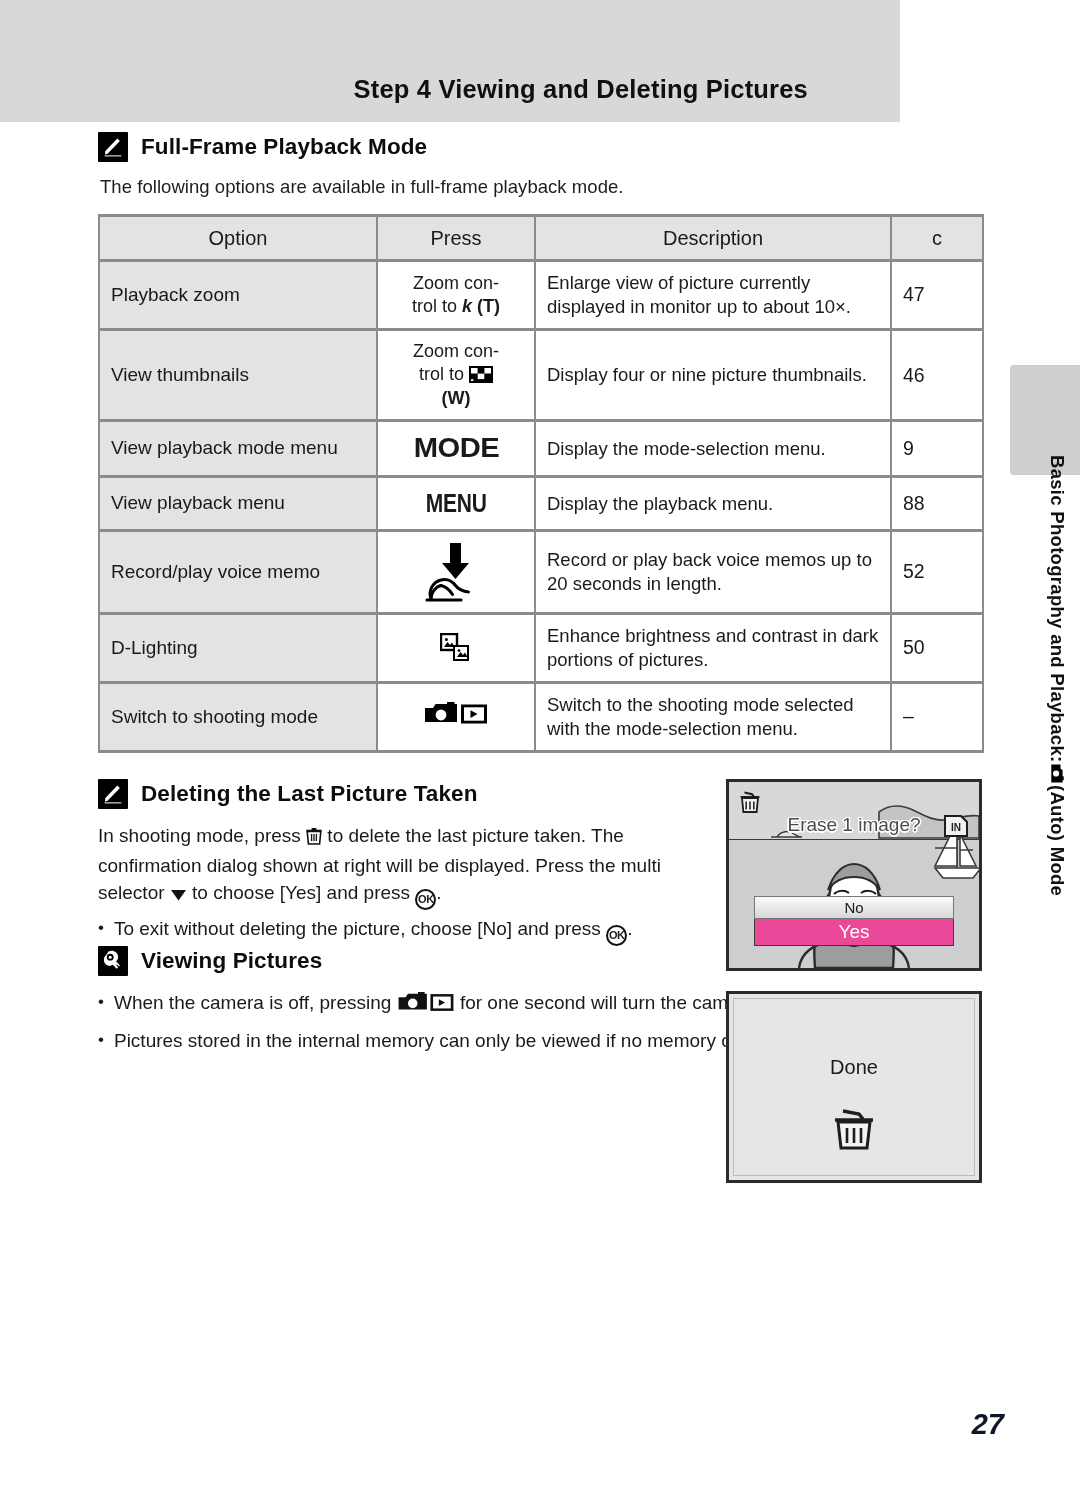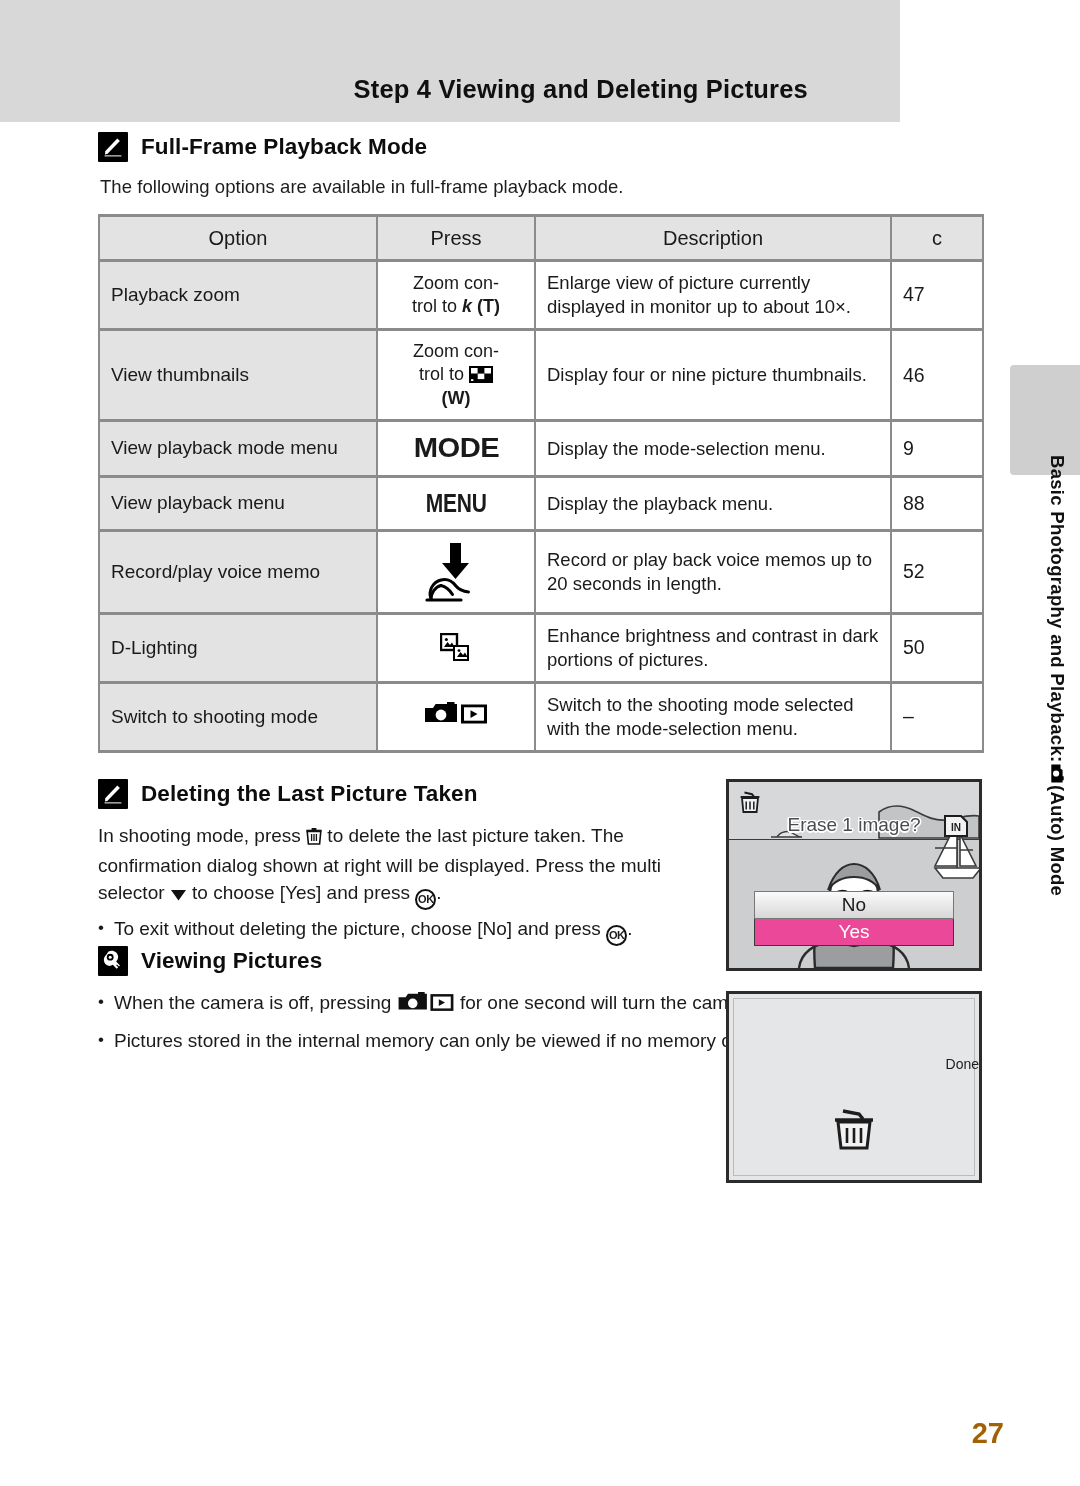--- a/index.html
+++ b/index.html
@@ -227,41 +227,42 @@
     padding: 0;
   }
   .lcd-inner-border {
     position: absolute;
     left: 4px; top: 4px; right: 4px; bottom: 4px;
     border: 1.5px solid #b9bbbd;
   }
   .done-text {
     position: absolute;
     left: 0; right: 0; top: 62px;
-    text-align: right;
-    font-size: 14px;
+    text-align: center;
+    font-size: 20px;
     color: #1c1c1c;
   }
   .done-trash {
     position: absolute;
     left: 0; right: 0; top: 112px;
     text-align: center;
   }
 
   
   .view-sec { }
   .view-list { font-size: 19px; line-height: 1.42; color: #1a1a1a; }
 
   
   .page-num {
     position: absolute;
-    right: 76px; bottom: 36px;
+    right: 76px; bottom: 45px;
     font-size: 29px;
     font-weight: 600;
-    color: #a16207;
+    font-style: italic;
+    color: #0f172a;
   }
 </style>
 </head>
 <body>
 
 <div class="header-band">
   <div class="header-title">Step 4 Viewing and Deleting Pictures</div>
 </div>
 
 <div class="side-tab"></div>
@@ -514,21 +515,21 @@
           </svg>
         </span>
 
         <div style="position:absolute;left:0;right:0;top:32px;text-align:center;
                     font-size:19px;color:#4a4c4e;font-weight:400;
                     text-shadow: -1.5px 0 #fff, 1.5px 0 #fff, 0 -1.5px #fff, 0 1.5px #fff,
                                  -1.2px -1.2px #fff, 1.2px 1.2px #fff, 1.2px -1.2px #fff, -1.2px 1.2px #fff;">Erase 1 image?</div>
 
         <div style="position:absolute;left:25px;right:25px;bottom:22px;">
           <div style="background:linear-gradient(#fbfbfb,#d7d7d7);border:1px solid #777;
-                      text-align:center;font-size:19px;color:#1a1a1a;padding:2px 12px;">No</div>
+                      text-align:center;font-size:15px;color:#1a1a1a;padding:2px 12px;">No</div>
           <div style="background:#ec4899;border:1px solid #3a3a3a;border-top:none;
                       text-align:center;font-size:19px;color:#ffffff;padding:2px 0;">Yes</div>
         </div>
       </div>
 
       <div class="lcd lcd-2">
         <div class="lcd-inner-border"></div>
         <div class="done-text">Done</div>
         <div class="done-trash">
           <svg width="44" height="46" viewBox="0 0 44 46" aria-hidden="true">

